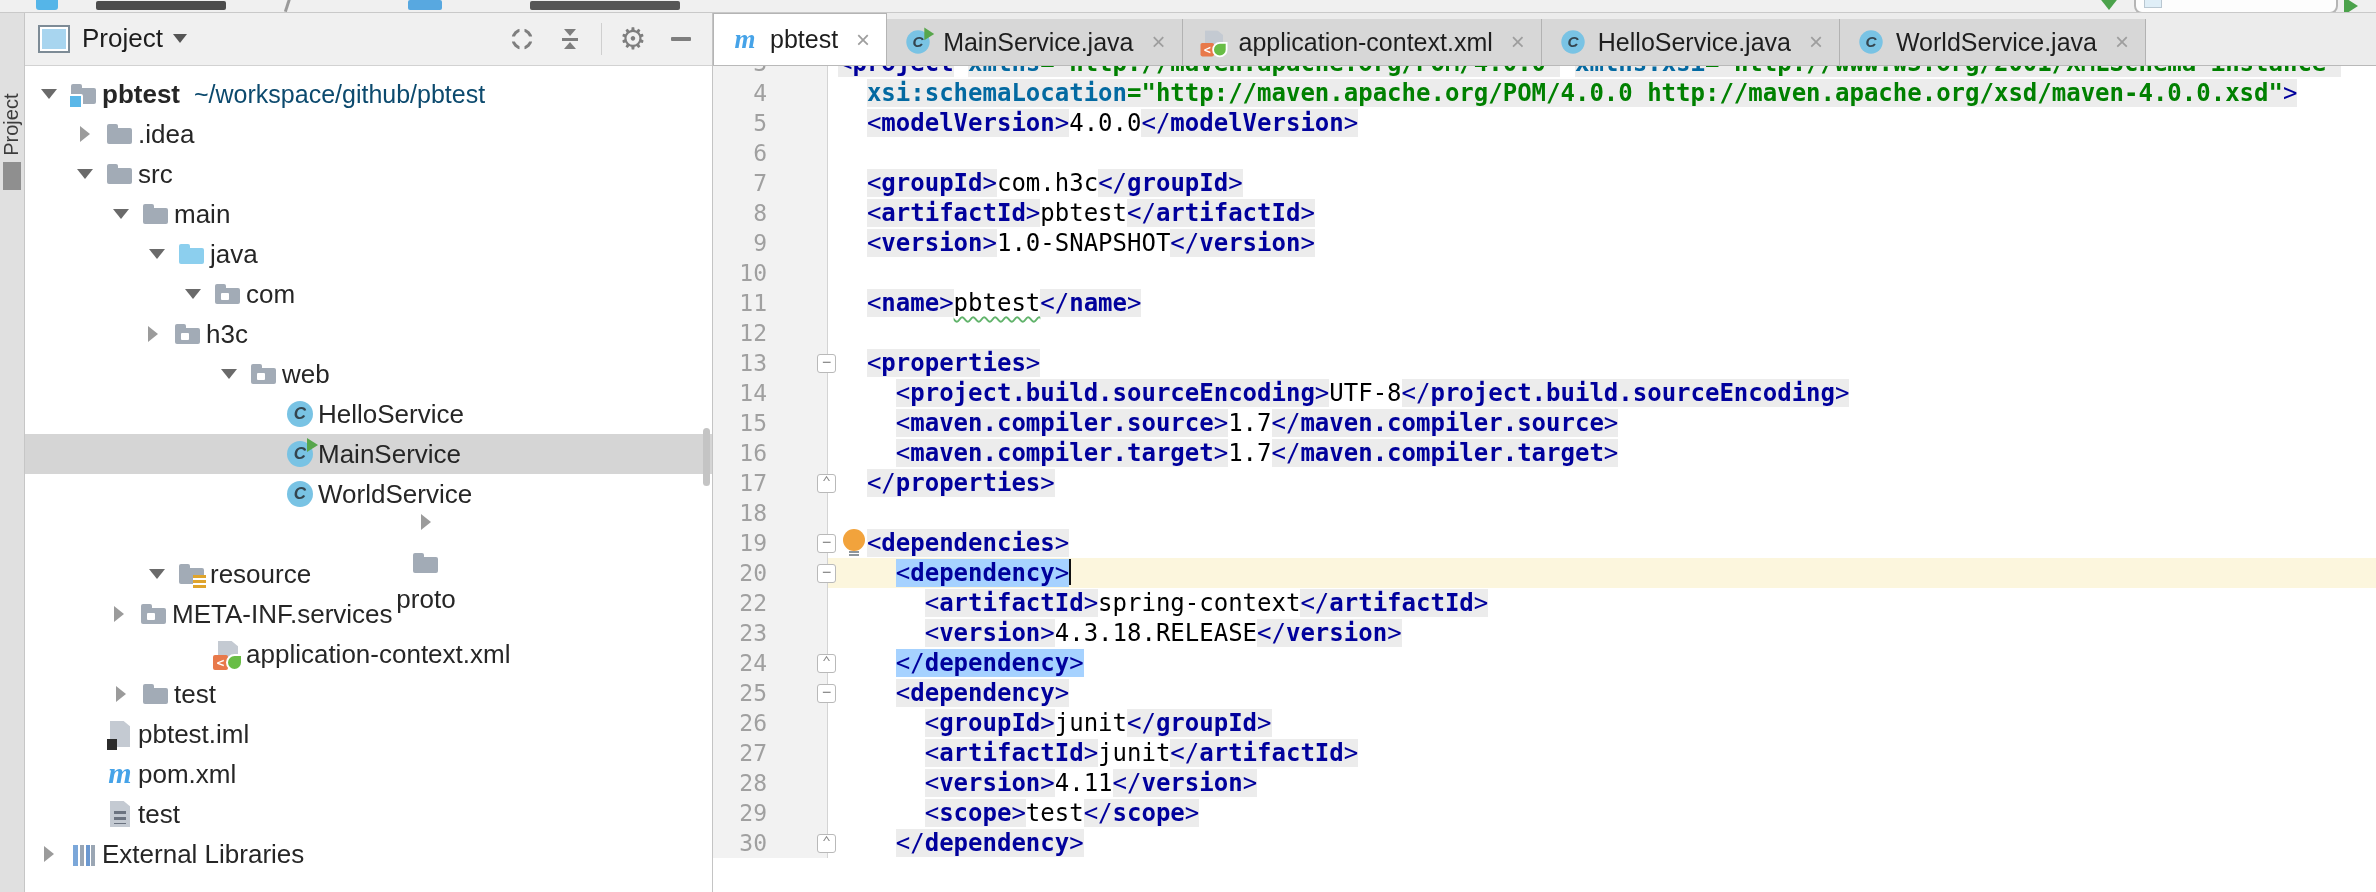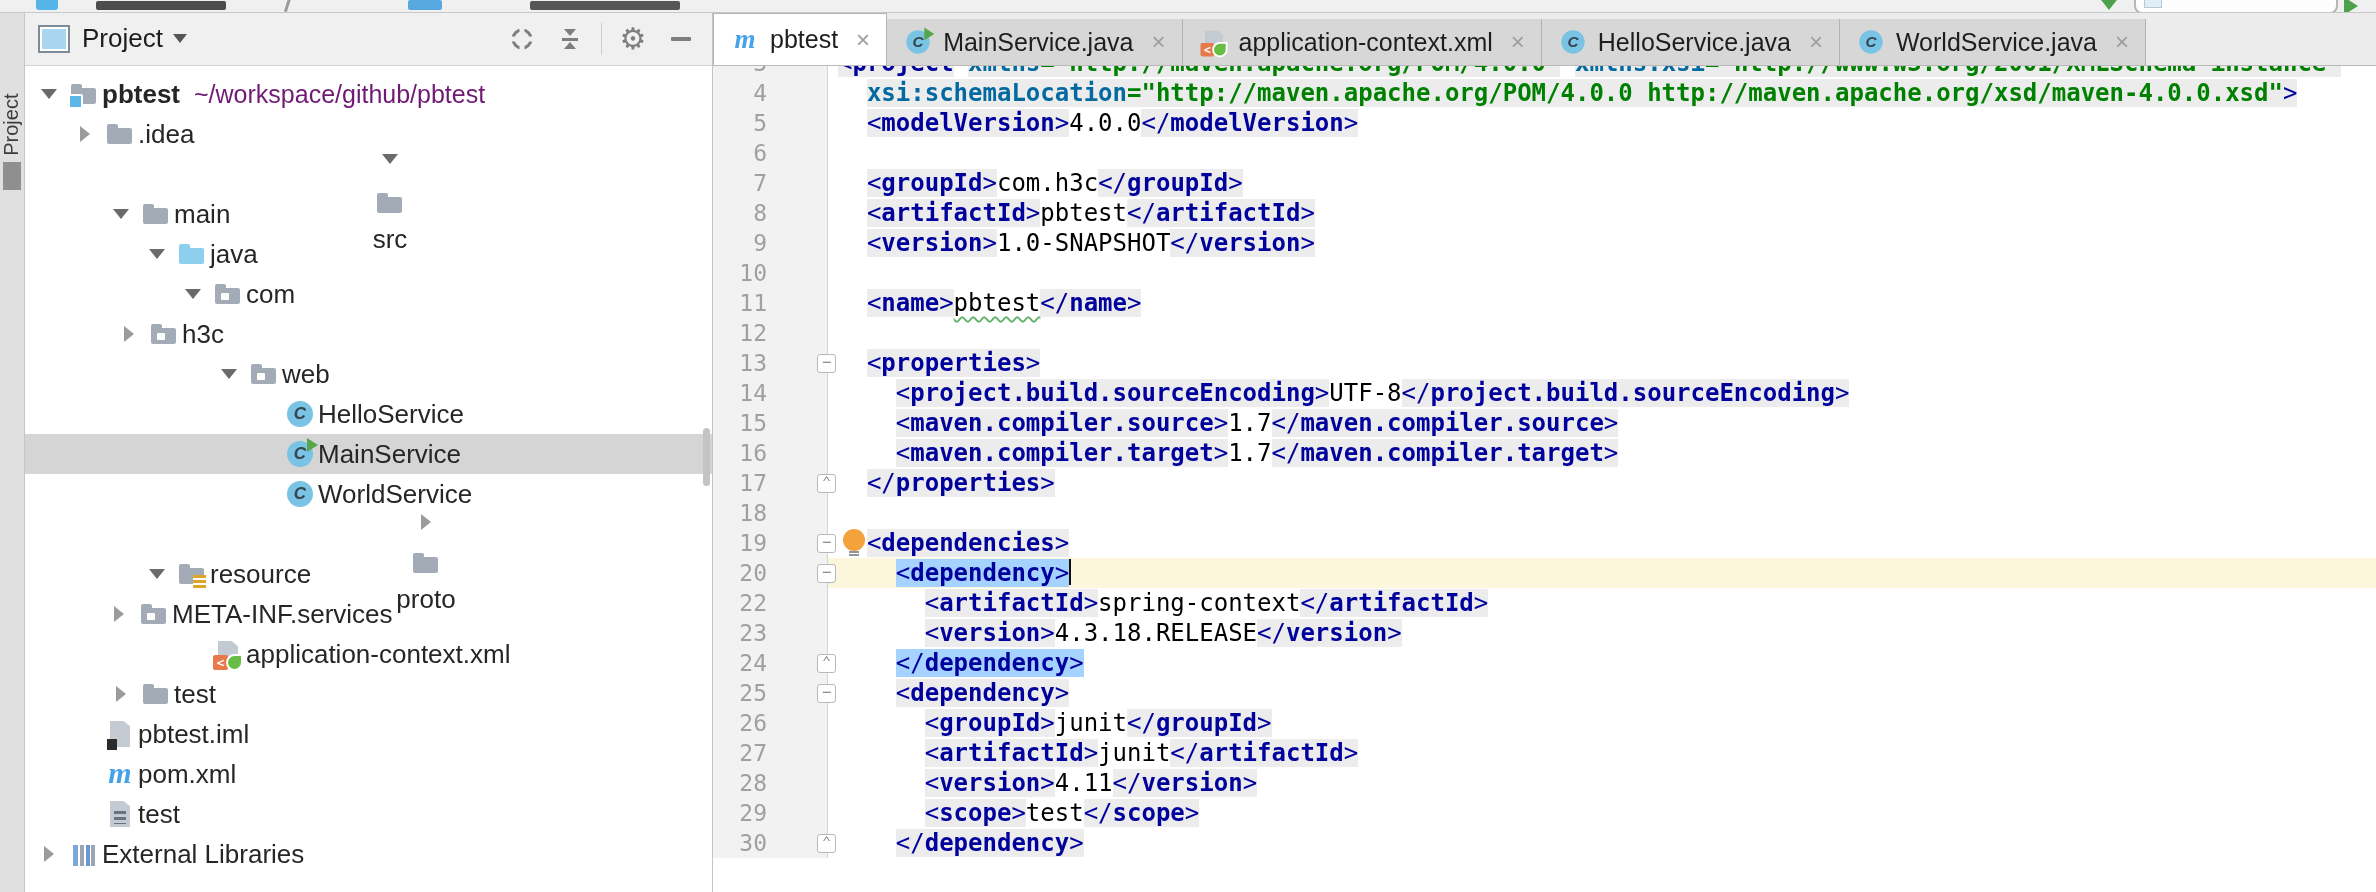--- a/index.html
+++ b/index.html
@@ -44,21 +44,21 @@
   #tree{position:absolute;left:0;top:54px;width:688px;height:826px;overflow:hidden;padding-top:8px;}
   .trow{height:40px;display:flex;align-items:center;box-sizing:border-box;white-space:nowrap;}
   .trow.sel{background:#d5d5d5;}
   .trow.hl{background:#fbf5da;}
   .arr{width:34px;display:flex;justify-content:center;flex:0 0 34px;}
   .arr-exp{width:0;height:0;border-left:8px solid transparent;border-right:8px solid transparent;border-top:10px solid #6a6a6a;}
   .arr-col{width:0;height:0;border-top:8px solid transparent;border-bottom:8px solid transparent;border-left:10px solid #9b9b9b;}
   .ticon{width:36px;flex:0 0 36px;display:flex;justify-content:center;}
   .tlabel{font-size:26px;color:#262626;}
   .trow.bold .tlabel{font-weight:bold;}
-  .tpath{font-size:25px;color:#701a75;margin-left:14px;}
+  .tpath{font-size:25px;color:#0c4a6e;margin-left:14px;}
   #pscroll{position:absolute;right:2px;top:416px;width:7px;height:58px;background:#c4c4c4;border-radius:4px;}
   
   .ic{width:30px;height:30px;position:relative;display:inline-block;flex:0 0 30px;}
   .ic .fb{position:absolute;left:2px;top:9px;width:25px;height:16px;background:#a2abb6;border-radius:2px;}
   .ic .ft{position:absolute;left:2px;top:5px;width:11px;height:7px;background:#a2abb6;border-radius:2px 2px 0 0;}
   .ic.f-blue .fb,.ic.f-blue .ft{background:#8ccfee;}
   .ic.f-orange .fb,.ic.f-orange .ft{background:#eba76a;}
   .ic .dot{position:absolute;left:8px;top:14px;width:8px;height:7px;background:#fff;border-radius:1px;}
   .ic .mark{position:absolute;left:-1px;bottom:0px;width:11px;height:11px;background:#5ab7e8;border:2px solid #fff;border-radius:2px;}
   .ic .res{position:absolute;right:1px;bottom:1px;width:13px;height:13px;
@@ -190,21 +190,21 @@
             <i class="arr-col"></i>
           </span>
           <span class="ticon">
             <span class="ic">
               <i class="ft"></i>
               <i class="fb"></i>
             </span>
           </span>
           <span class="tlabel">.idea</span>
         </div>
-        <div class="trow" style="padding-left: 44px; flex-direction: column;">
+        <div class="trow" style="padding-left: 44px;">
           <span class="arr">
             <i class="arr-exp"></i>
           </span>
           <span class="ticon">
             <span class="ic">
               <i class="ft"></i>
               <i class="fb"></i>
             </span>
           </span>
           <span class="tlabel">src</span>
@@ -239,21 +239,21 @@
           </span>
           <span class="ticon">
             <span class="ic">
               <i class="ft"></i>
               <i class="fb"></i>
               <i class="dot"></i>
             </span>
           </span>
           <span class="tlabel">com</span>
         </div>
-        <div class="trow" style="padding-left: 88px;">
+        <div class="trow" style="padding-left: 112px;">
           <span class="arr">
             <i class="arr-col"></i>
           </span>
           <span class="ticon">
             <span class="ic">
               <i class="ft"></i>
               <i class="fb"></i>
               <i class="dot"></i>
             </span>
           </span>

